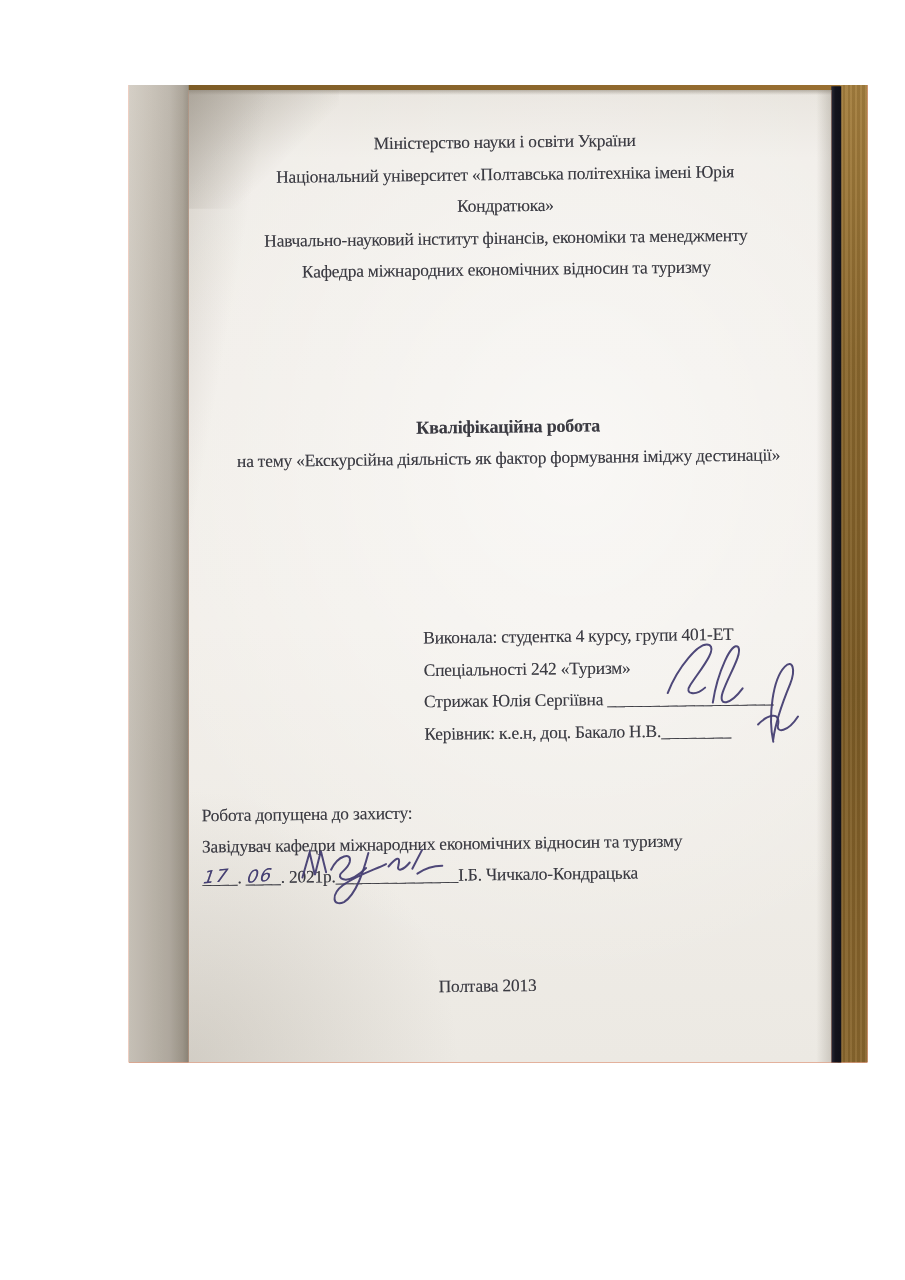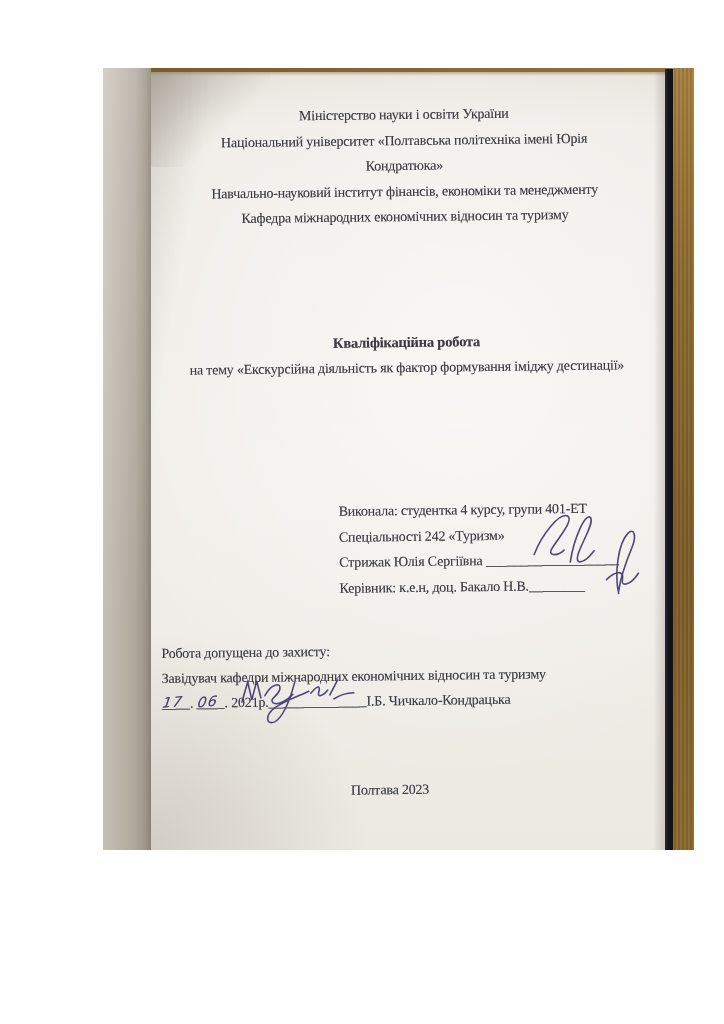--- a/index.html
+++ b/index.html
@@ -110,18 +110,18 @@
       <svg class="sig" style="left:86px;top:602px" width="120" height="58" viewBox="0 0 120 58">
         <path d="M2,26 L8,6 L12,24 L17,5 L21,22"></path>
         <path d="M25,20 C31,8 42,6 40,14 C38,21 29,23 33,27 C39,31 49,23 53,19"></path>
         <path d="M55,7 C51,21 45,40 35,46 C26,50 24,40 35,32 C47,24 61,20 69,16"></path>
         <path d="M71,18 C77,11 81,9 79,17 C77,23 83,21 88,15"></path>
         <path d="M90,20 L98,5"></path>
         <path d="M94,24 C100,20 107,18 114,18"></path>
       </svg>
 
       <div class="footer">
-        <span>Полтава 2023</span>
+        <span>Полтава 2013</span>
       </div>
 
     </div>
   </div>
 </div>
 
 </body></html>

